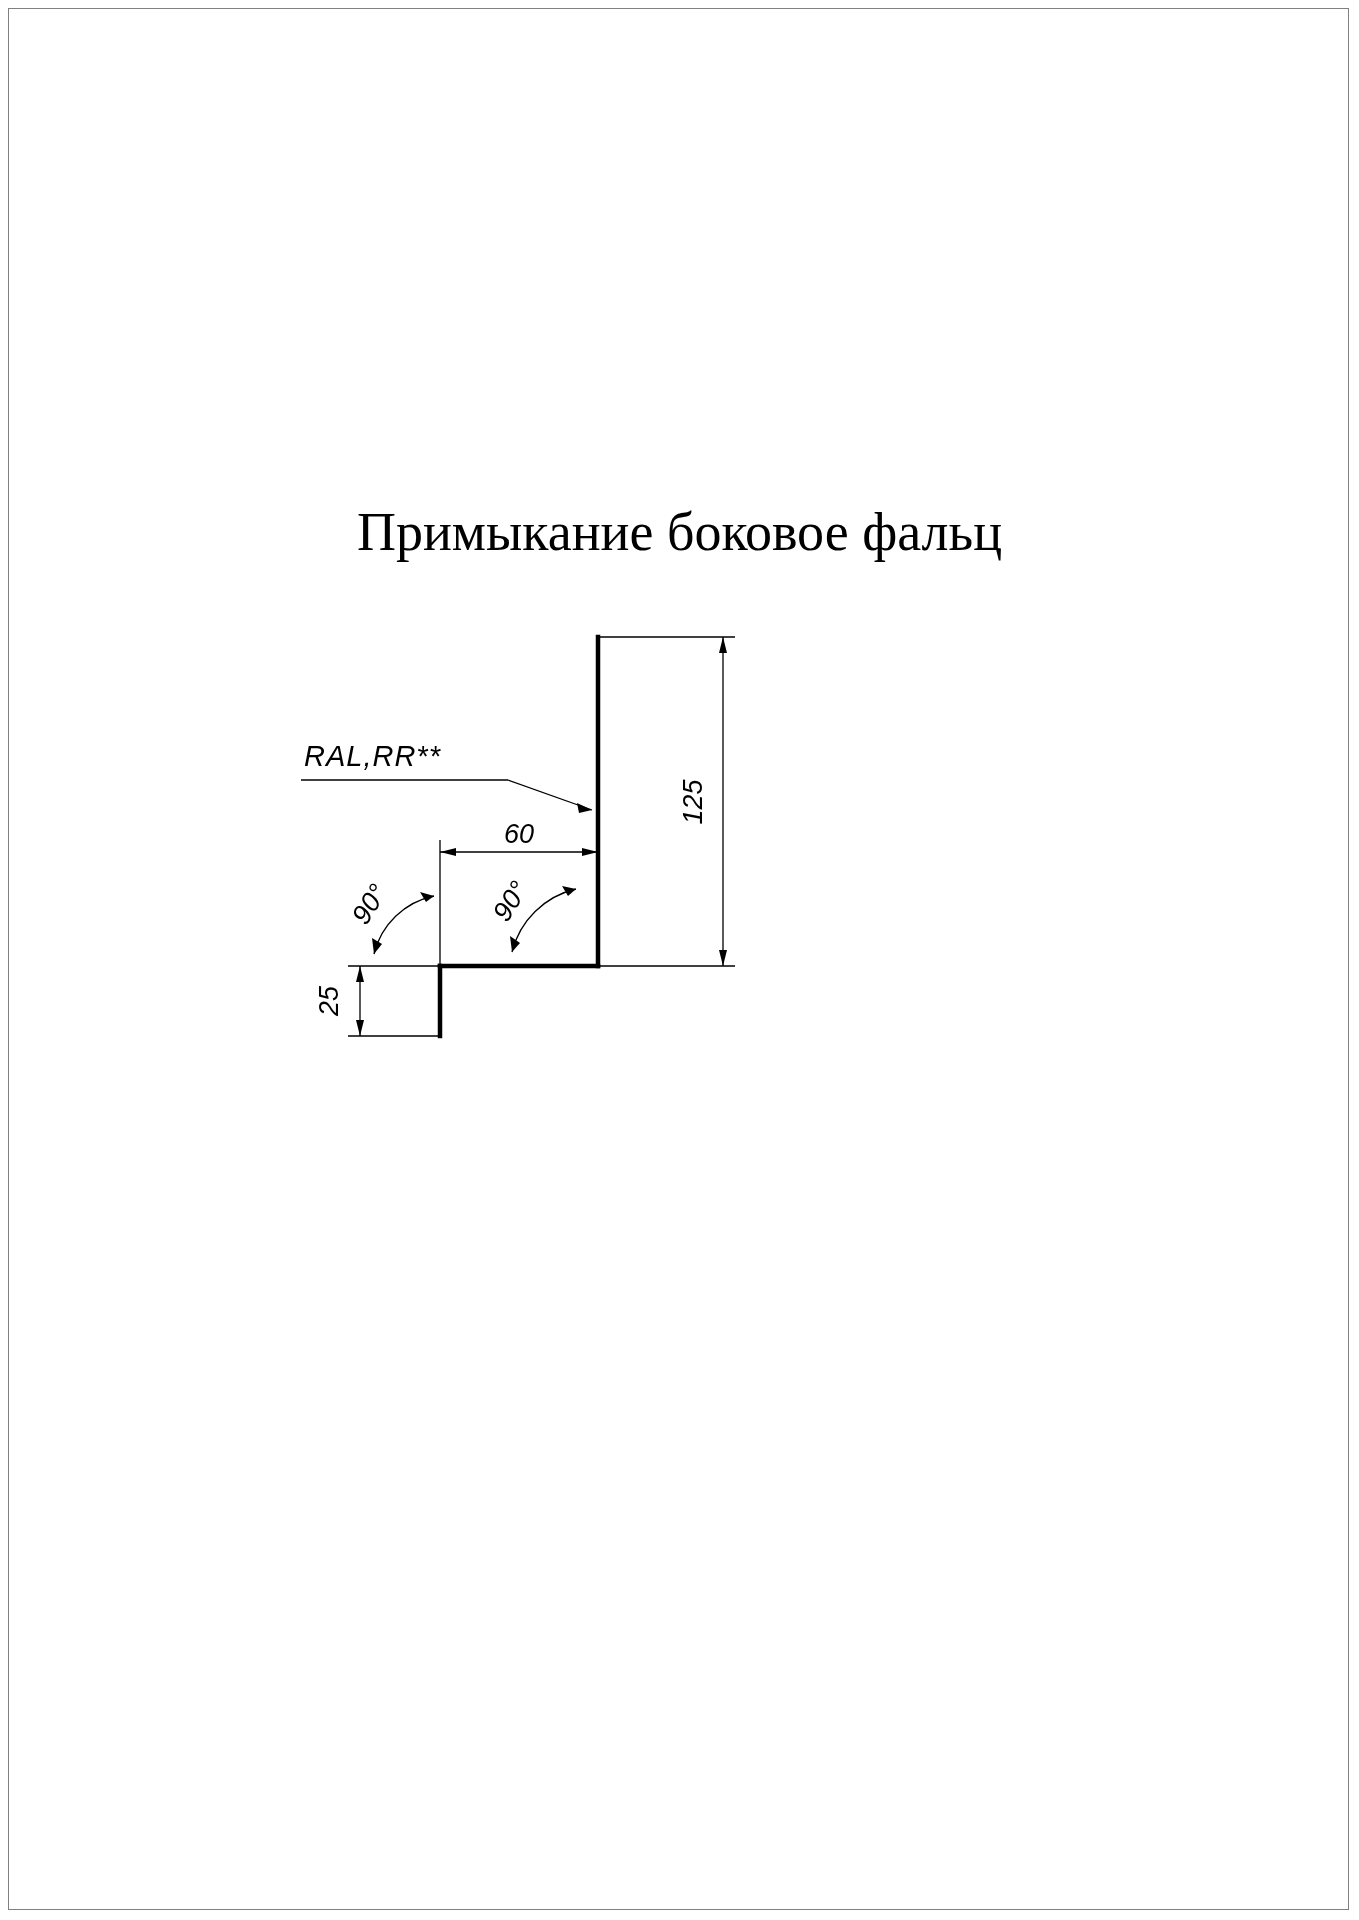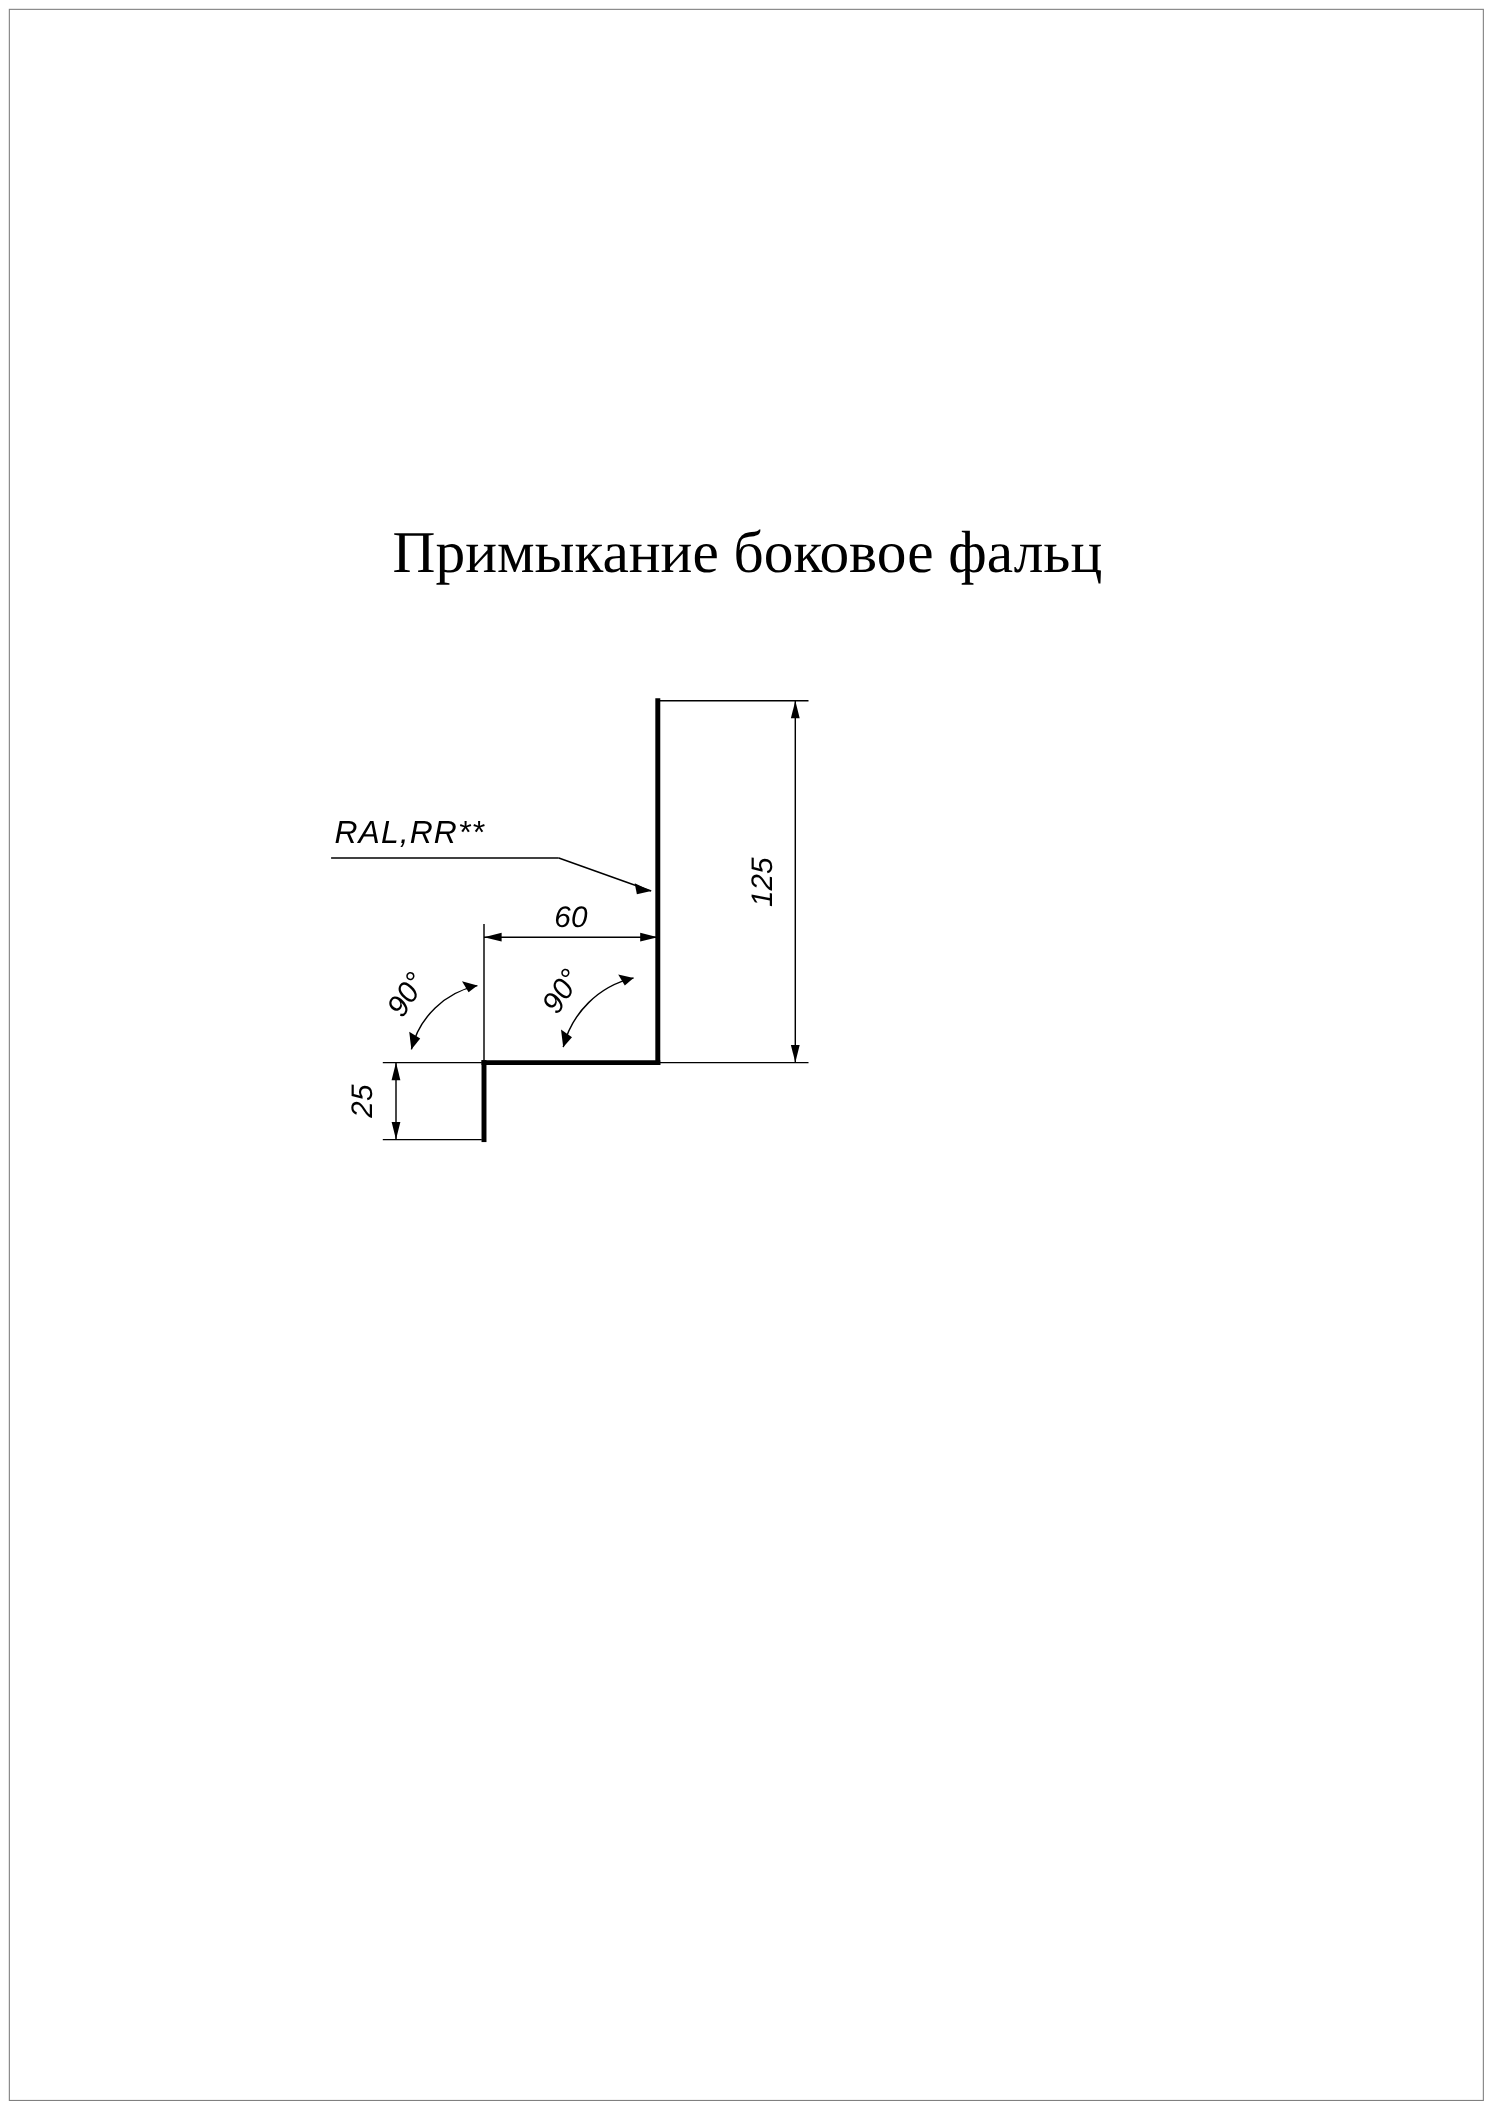--- a/index.html
+++ b/index.html
@@ -27,21 +27,21 @@
     top: 8px;
     width: 1341px;
     height: 1902px;
     border: 1px solid #808080;
     box-sizing: border-box;
     pointer-events: none;
   }
   #title {
     position: absolute;
     left: 0;
-    top: 471px;
+    top: 501px;
     width: 1359px;
     text-align: center;
     font-family: "Liberation Serif", serif;
     font-size: 54px;
     color: #000000;
     letter-spacing: 0px;
     white-space: nowrap;
   }
   #drawing {
     position: absolute;

